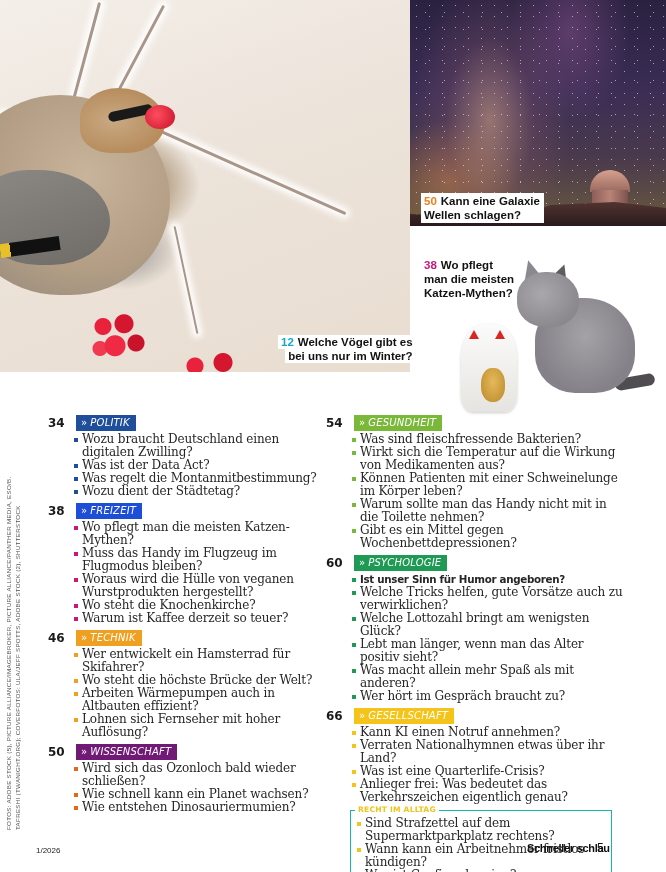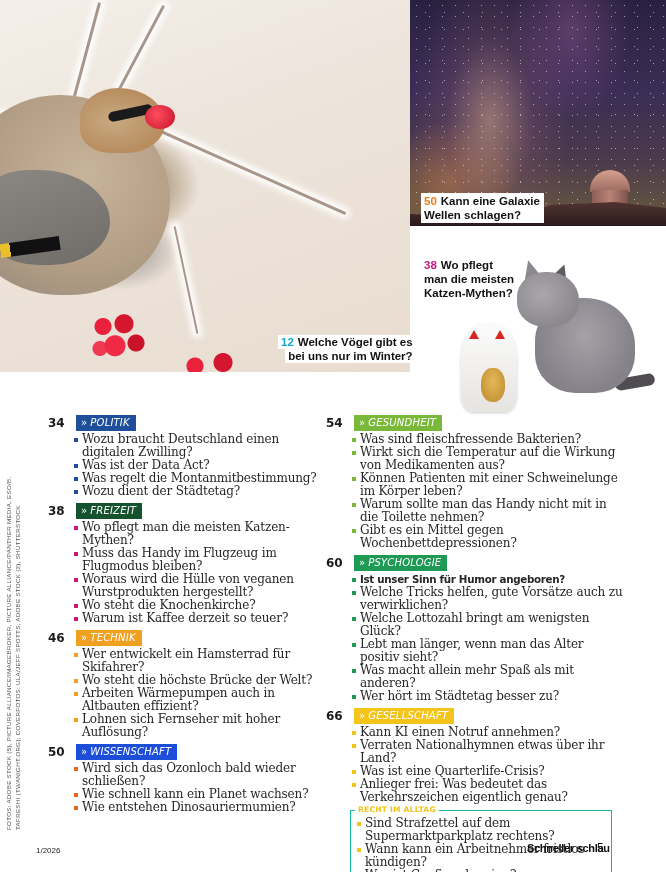--- a/index.html
+++ b/index.html
@@ -197,21 +197,21 @@
       <ul class="items">
         <li>Wozu braucht Deutschland einen digitalen Zwilling?</li>
         <li>Was ist der Data Act?</li>
         <li>Was regelt die Montanmitbestimmung?</li>
         <li>Wozu dient der Städtetag?</li>
       </ul>
     </div>
     <div class="section" style="--bul: #c8187a;">
       <div class="sec-head">
         <span class="sec-num">38</span>
-        <span class="badge" style="background:#14532d"><span class="chev">»</span><span>FREIZEIT</span></span>
+        <span class="badge" style="background:#1d4ed8"><span class="chev">»</span><span>FREIZEIT</span></span>
       </div>
       <ul class="items">
         <li>Wo pflegt man die meisten Katzen-Mythen?</li>
         <li>Muss das Handy im Flugzeug im Flugmodus bleiben?</li>
         <li>Woraus wird die Hülle von veganen Wurstprodukten hergestellt?</li>
         <li>Wo steht die Knochenkirche?</li>
         <li>Warum ist Kaffee derzeit so teuer?</li>
       </ul>
     </div>
     <div class="section" style="--bul: #f0a020;">
@@ -222,21 +222,21 @@
       <ul class="items">
         <li>Wer entwickelt ein Hamsterrad für Skifahrer?</li>
         <li>Wo steht die höchste Brücke der Welt?</li>
         <li>Arbeiten Wärmepumpen auch in Altbauten effizient?</li>
         <li>Lohnen sich Fernseher mit hoher Auflösung?</li>
       </ul>
     </div>
     <div class="section" style="--bul: #e8661c;">
       <div class="sec-head">
         <span class="sec-num">50</span>
-        <span class="badge" style="background:#1d4ed8"><span class="chev">»</span><span>WISSENSCHAFT</span></span>
+        <span class="badge" style="background:#701a75"><span class="chev">»</span><span>WISSENSCHAFT</span></span>
       </div>
       <ul class="items">
         <li>Wird sich das Ozonloch bald wieder schließen?</li>
         <li>Wie schnell kann ein Planet wachsen?</li>
         <li>Wie entstehen Dinosauriermumien?</li>
       </ul>
     </div>
   </div>
 
 <div class="toc-col toc-right" id="toc-right">
@@ -257,21 +257,21 @@
       <div class="sec-head">
         <span class="sec-num">60</span>
         <span class="badge" style="background:#1f9a55"><span class="chev">»</span><span>PSYCHOLOGIE</span></span>
       </div>
       <ul class="items">
         <li class="bold">Ist unser Sinn für Humor angeboren?</li>
         <li>Welche Tricks helfen, gute Vorsätze auch zu verwirklichen?</li>
         <li>Welche Lottozahl bringt am wenigsten Glück?</li>
         <li>Lebt man länger, wenn man das Alter positiv sieht?</li>
         <li>Was macht allein mehr Spaß als mit anderen?</li>
-        <li>Wer hört im Städtetag besser zu?</li>
+        <li>Wer hört im Gespräch braucht zu?</li>
       </ul>
     </div>
     <div class="section" style="--bul: #f4c41a;">
       <div class="sec-head">
         <span class="sec-num">66</span>
         <span class="badge" style="background:#f4c41a"><span class="chev">»</span><span>GESELLSCHAFT</span></span>
       </div>
       <ul class="items">
         <li>Kann KI einen Notruf annehmen?</li>
         <li>Verraten Nationalhymnen etwas über ihr Land?</li>

